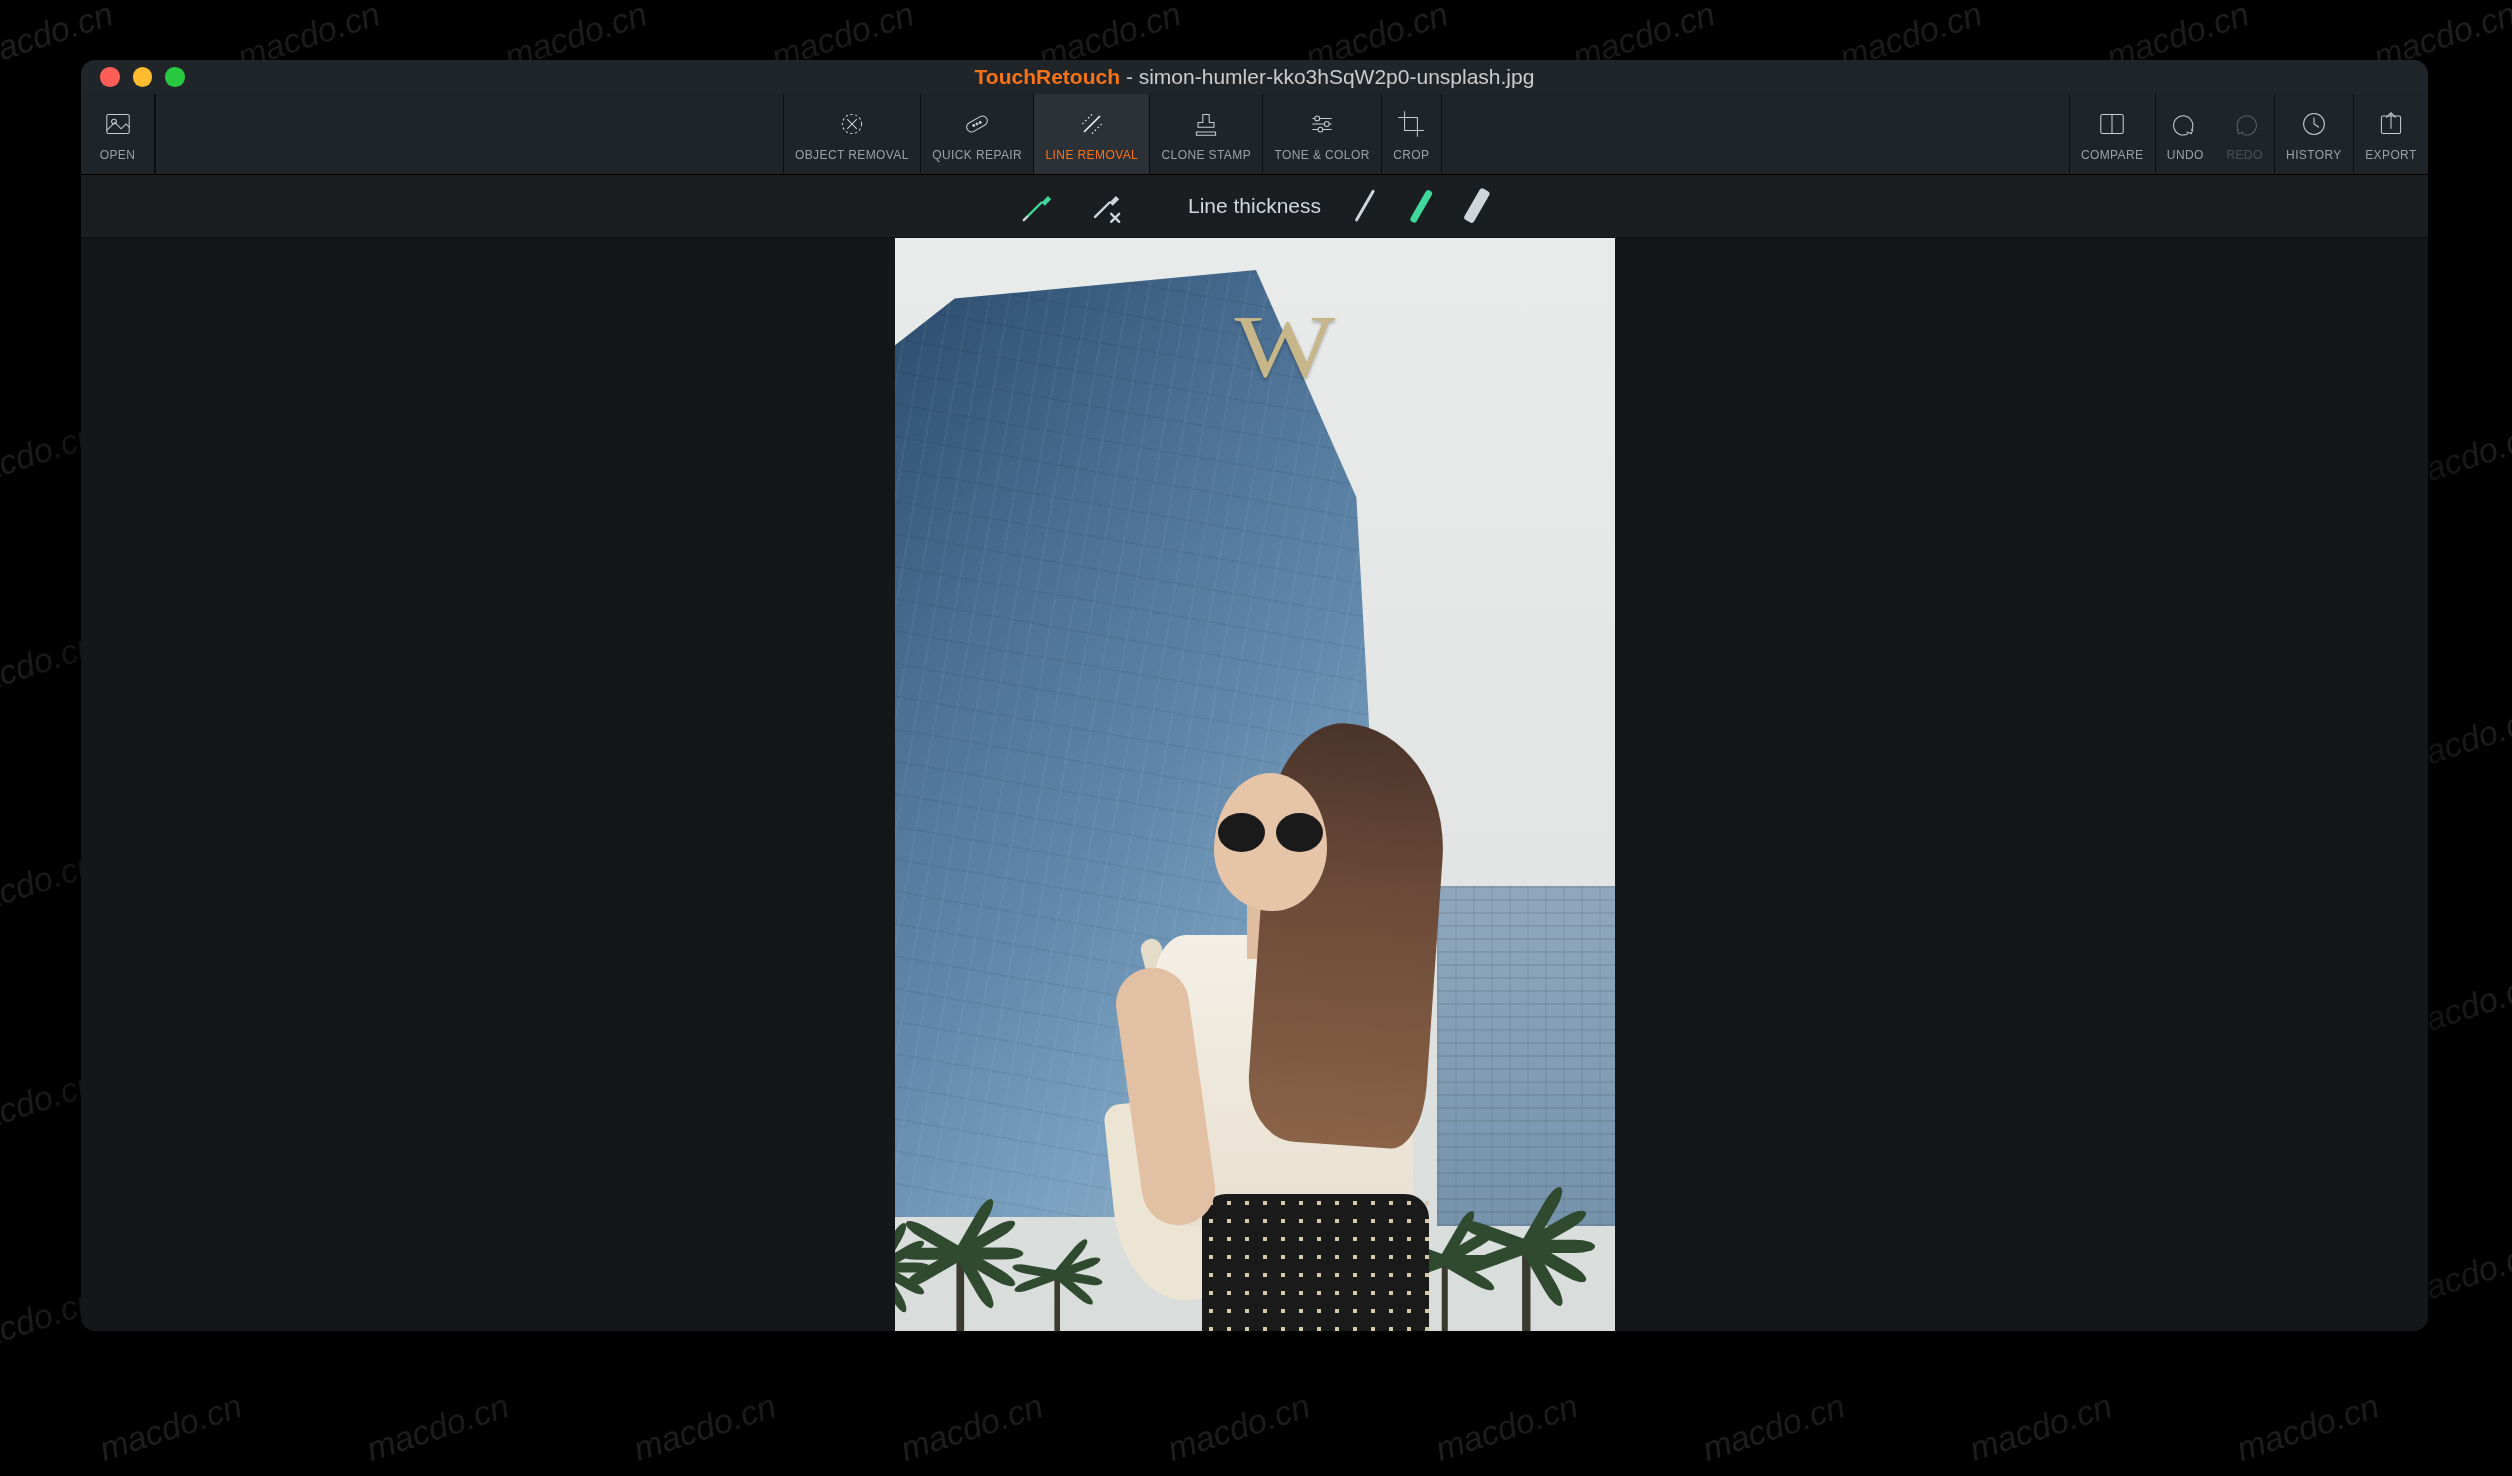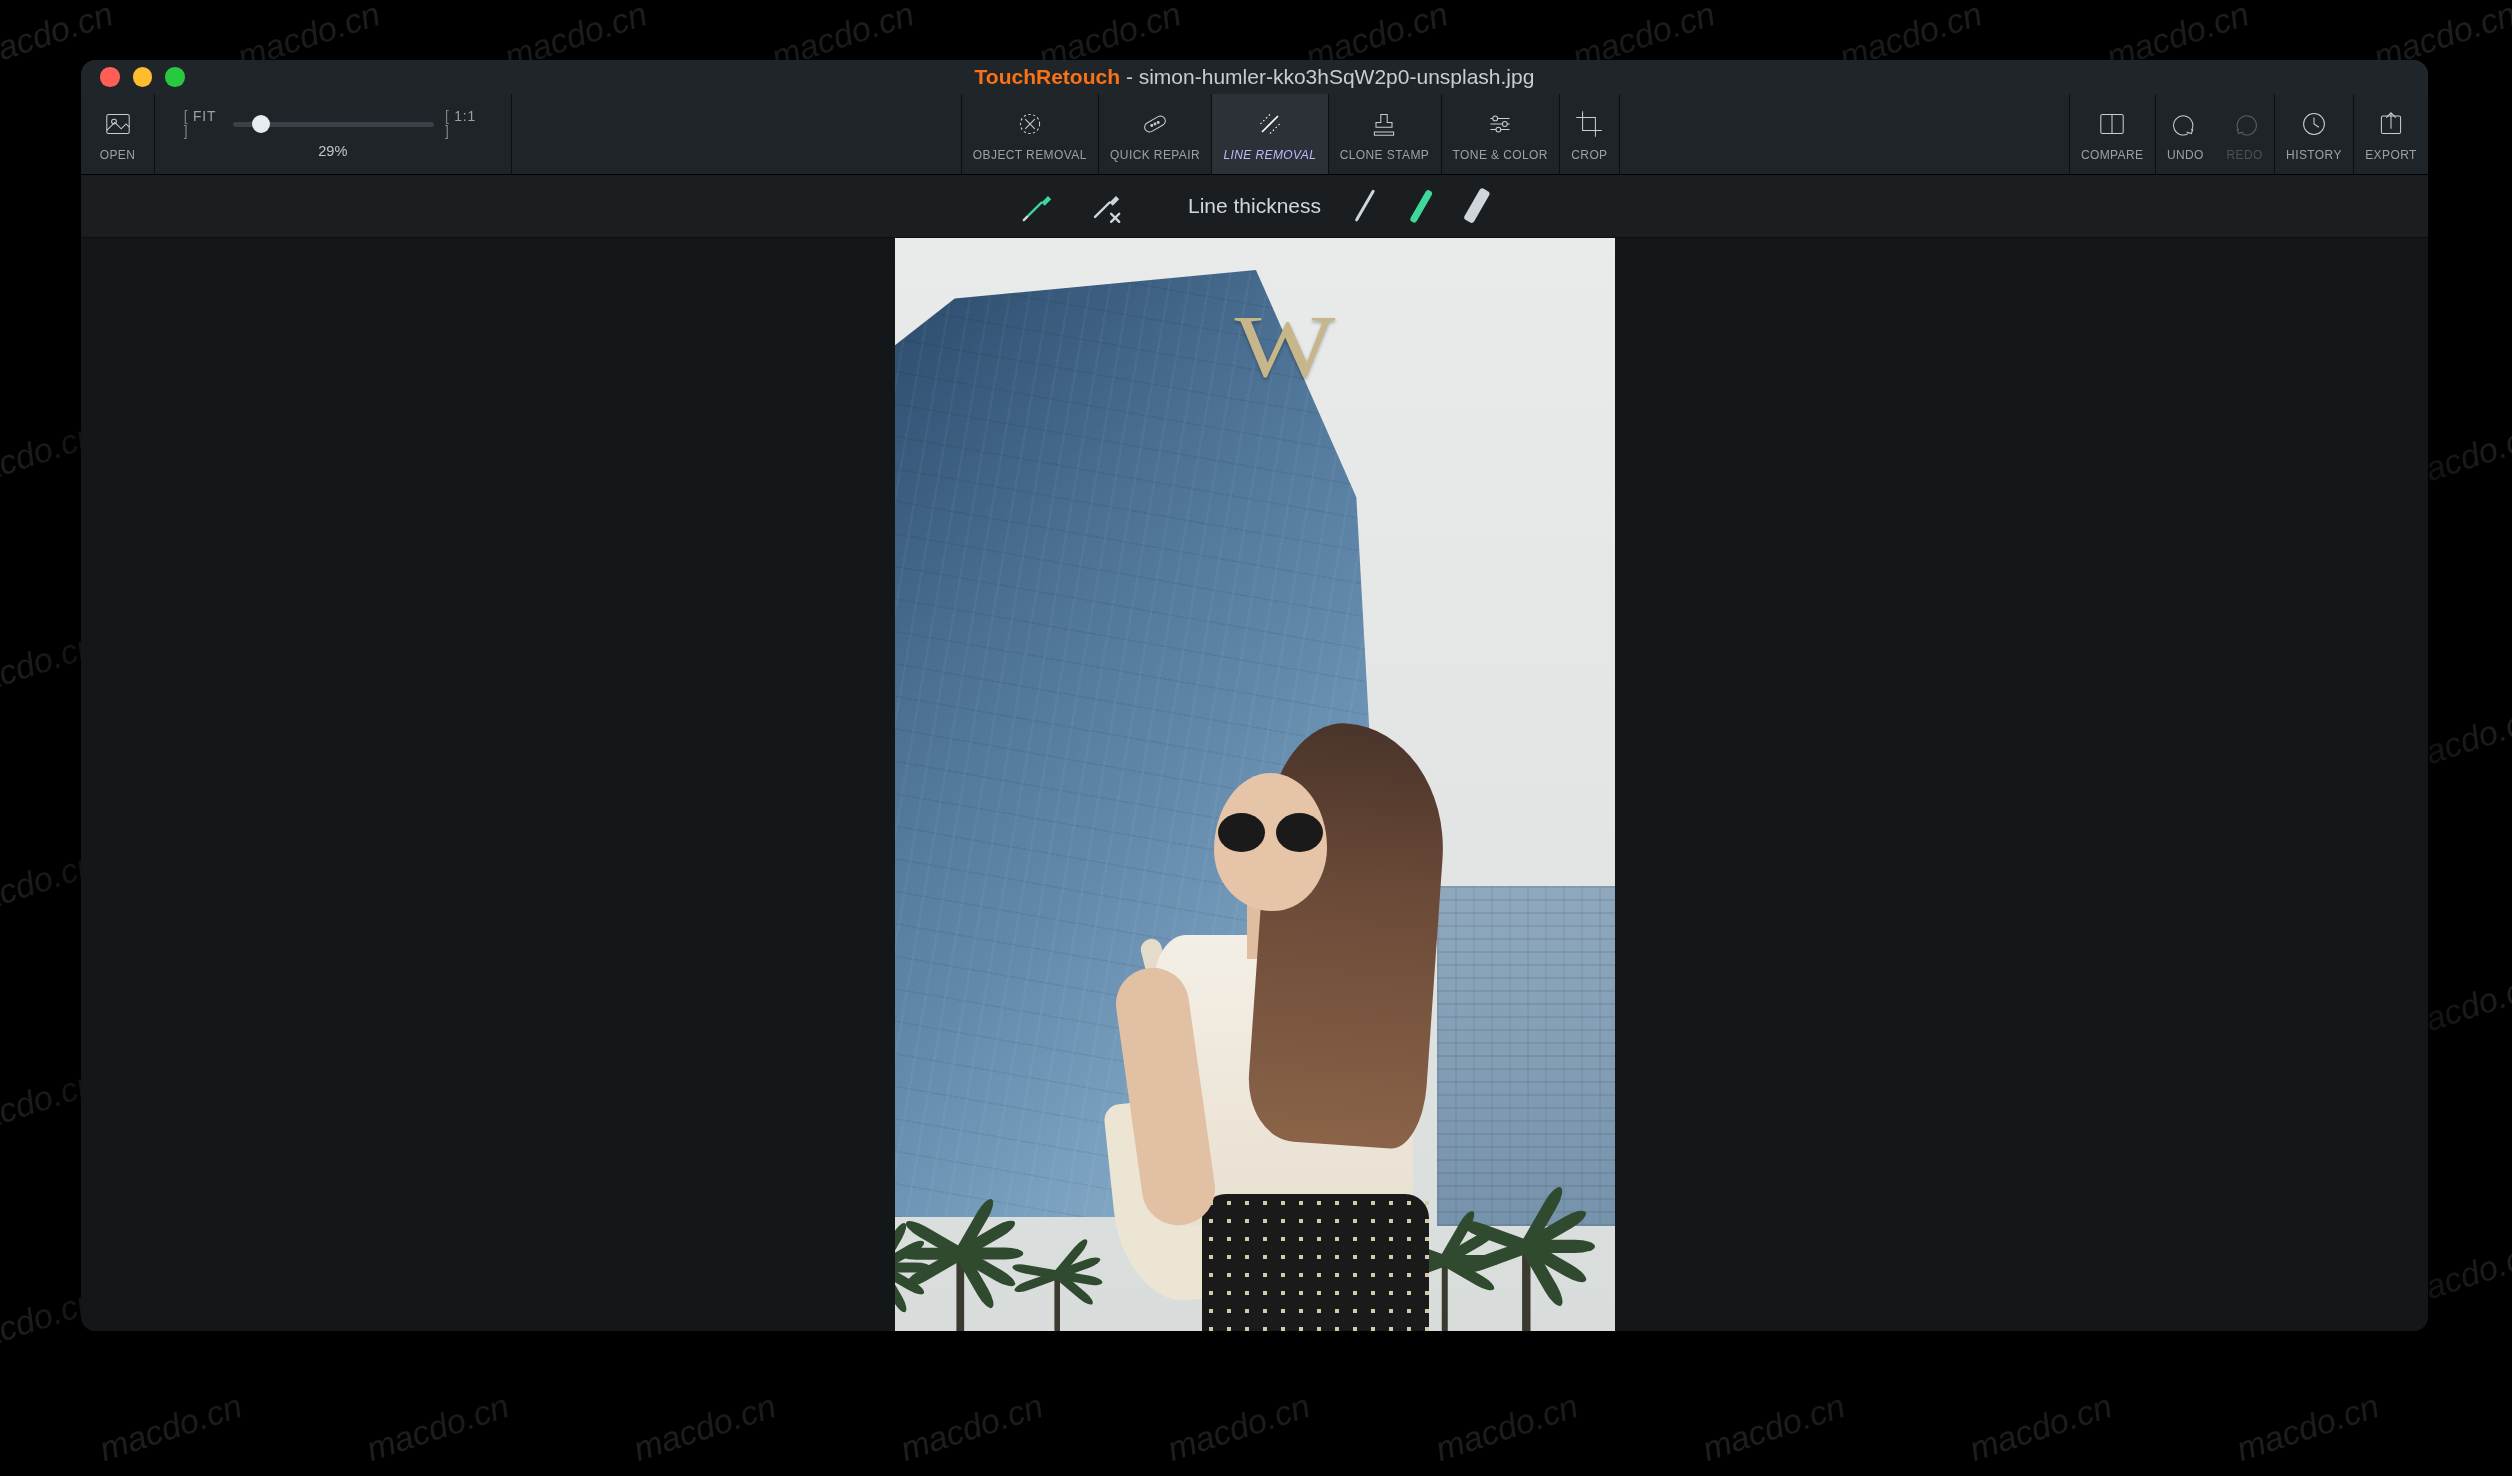--- a/index.html
+++ b/index.html
@@ -30,21 +30,21 @@
 .title { position:absolute; left:50%; transform:translateX(-50%); color:#ccc; font-size:21px; }
 .title b { font-weight:600; color:#f97316; }
 
 .toolbar {
   height:81px; background:#1f2428; display:flex; align-items:stretch;
   border-bottom:0.8px solid #000; flex-shrink:0;
 }
 .tb-btn { display:flex; flex-direction:column; align-items:center; justify-content:center; gap:6.5px; cursor:pointer; color:#bbb; padding:0 11.3px; }
 .tb-btn .lbl { font-size:12px; letter-spacing:0.4px; text-transform:uppercase; color:#9aa1a8; white-space:nowrap; }
 .tb-btn.active { background:#2b3136; }
-.tb-btn.active .lbl { color:#c4b5fd;font-style:italic; }
+.tb-btn.active .lbl { color:#f97316; }
 .tb-btn.disabled { opacity:0.35; }
 .tb-ico { width:36px; height:36px; display:flex; align-items:center; justify-content:center; }
 .tb-ico svg { width:32px; height:32px; stroke:#c8ced4; fill:none; stroke-width:1.3; }
 .tb-btn.active .tb-ico svg { stroke:#fff; }
 .tb-sep { width:0.8px; background:#0c0e10; }
 
 .zoom-area { flex:0 0 auto; display:flex; flex-direction:column; align-items:center; justify-content:center; padding:0 29px; gap:3.2px; width:356px;}
 .zoom-row { display:flex; align-items:center; gap:11.3px; }
 .zoom-tag { font-size:13.8px; color:#9aa1a8; letter-spacing:0.8px; }
 .brk { color:#7a838c; }
@@ -172,30 +172,20 @@
               <rect x="6" y="8" width="28" height="24" rx="2"></rect>
               <circle cx="15" cy="17" r="3"></circle>
               <path d="M6 28 L16 18 L24 26 L30 20 L34 24"></path>
             </svg>
         </div>
         <span class="lbl">OPEN</span>
       </div>
 
       <div class="tb-sep"></div>
 
-      <div class="zoom-area">
-        <div class="zoom-row">
-          <span class="zoom-tag"><span class="brk">[ </span><span>FIT</span><span class="brk"> ]</span></span>
-          <div class="slider">
-              <div class="knob"></div>
-            </div>
-          <span class="zoom-tag"><span class="brk">[ </span><span>1:1</span><span class="brk"> ]</span></span>
-        </div>
-        <span class="zoom-pct">29%</span>
-      </div>
 
       <div class="tb-sep"></div>
       <div class="spacer"></div>
 
       <div class="tb-sep"></div>
       <div class="tb-btn">
         <div class="tb-ico">
           <svg viewBox="0 0 40 40">
               <circle cx="20" cy="20" r="12" stroke-dasharray="3 3"></circle>
               <path d="M14 14 L26 26 M26 14 L14 26"></path>

